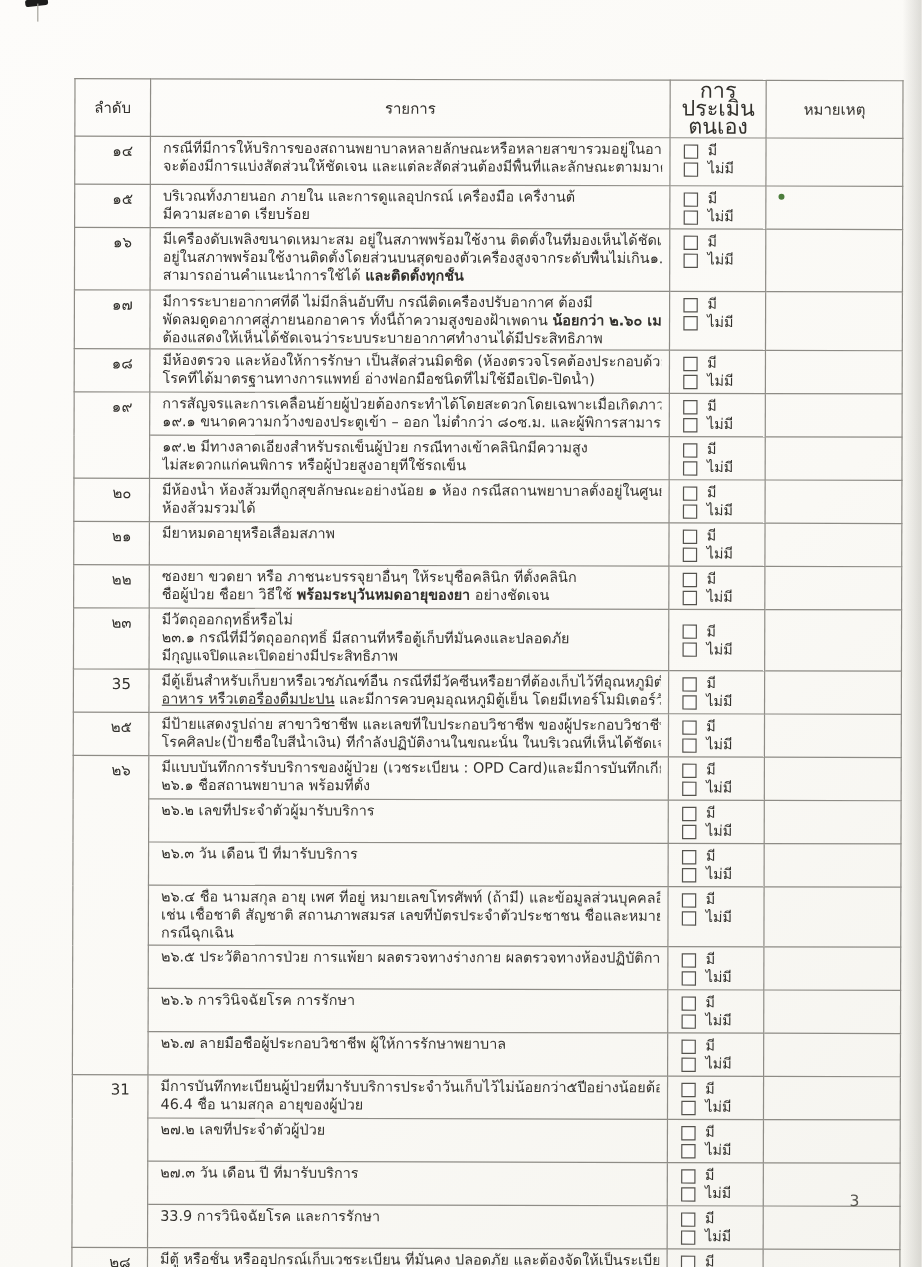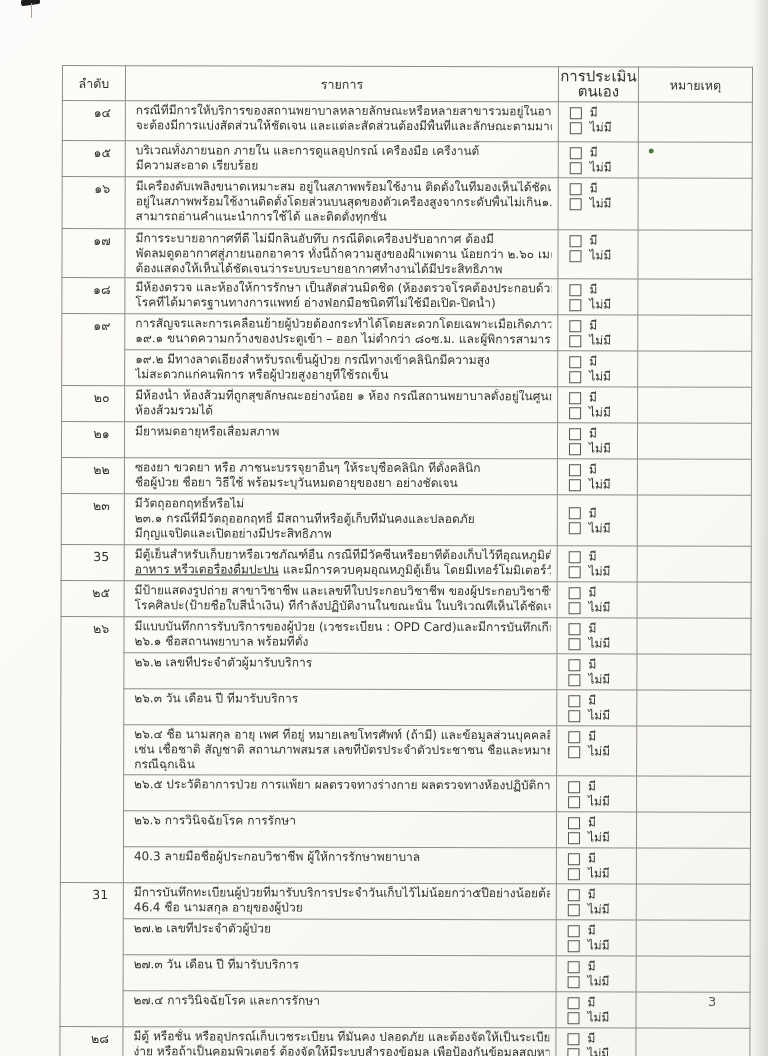--- a/index.html
+++ b/index.html
@@ -32,25 +32,25 @@
     border-collapse:collapse;table-layout:fixed;
     transform:rotate(0.15deg);transform-origin:top left;
   }
   .checklist th,.checklist td{
     border:1px solid #8e8c86;
     font-weight:normal;
     font-size:12px;line-height:15px;
   }
   thead tr{height:35px;}
   th.h-no,th.h-item,th.h-remark{text-align:center;font-size:12.5px;}
-  th.h-assess{text-align:center;white-space:pre-line;font-size:15px;}
+  th.h-assess{text-align:center;white-space:pre-line;font-size:18px;}
   td.c-no{text-align:center;vertical-align:top;padding-top:4px;font-size:12.5px;padding-left:18px;}
   td.c-item{vertical-align:top;padding:2px 6px 1px 10px;}
   td.c-item .line{white-space:nowrap;overflow:hidden;}
-  .bold{font-weight:normal;}
+  .bold{font-weight:bold;}
   .underline{text-decoration:underline;}
   td.c-assess{vertical-align:top;padding:2px 0 1px 0;}
   td.c-assess.cb-center{vertical-align:middle;}
   .cb-line{display:flex;align-items:center;gap:8px;margin:2px 0 2px 11px;height:13px;}
   .cb{width:10px;height:10px;border:1px solid #55534e;flex:none;background:rgba(255,255,255,.6);}
   .cb-label{font-size:12px;}
   td.c-remark{position:relative;}
   .green-dot{position:absolute;left:10px;top:6px;width:5px;height:5px;border-radius:50%;}
   .page-number{position:absolute;left:708px;top:994px;font-size:13px;color:#5a5852;}
 </style>
@@ -411,21 +411,21 @@
             </div>
             <div class="cb-line">
               <span class="cb"></span>
               <span class="cb-label">ไม่มี</span>
             </div>
           </td>
           <td class="c-remark"></td>
         </tr>
         <tr style="height: 31px;">
           <td class="c-item">
-            <div class="line"><span>40.3  ลายมือชื่อผู้ประกอบวิชาชีพ  ผู้ให้การรักษาพยาบาล</span></div>
+            <div class="line"><span>๒๖.๗  ลายมือชื่อผู้ประกอบวิชาชีพ  ผู้ให้การรักษาพยาบาล</span></div>
           </td>
           <td class="c-assess">
             <div class="cb-line">
               <span class="cb"></span>
               <span class="cb-label">มี</span>
             </div>
             <div class="cb-line">
               <span class="cb"></span>
               <span class="cb-label">ไม่มี</span>
             </div>
@@ -477,21 +477,21 @@
             </div>
             <div class="cb-line">
               <span class="cb"></span>
               <span class="cb-label">ไม่มี</span>
             </div>
           </td>
           <td class="c-remark"></td>
         </tr>
         <tr style="height: 30px;">
           <td class="c-item">
-            <div class="line"><span>๒๗.๔  การวินิจฉัยโรค  และการรักษา</span></div>
+            <div class="line"><span>33.9  การวินิจฉัยโรค  และการรักษา</span></div>
           </td>
           <td class="c-assess">
             <div class="cb-line">
               <span class="cb"></span>
               <span class="cb-label">มี</span>
             </div>
             <div class="cb-line">
               <span class="cb"></span>
               <span class="cb-label">ไม่มี</span>
             </div>

